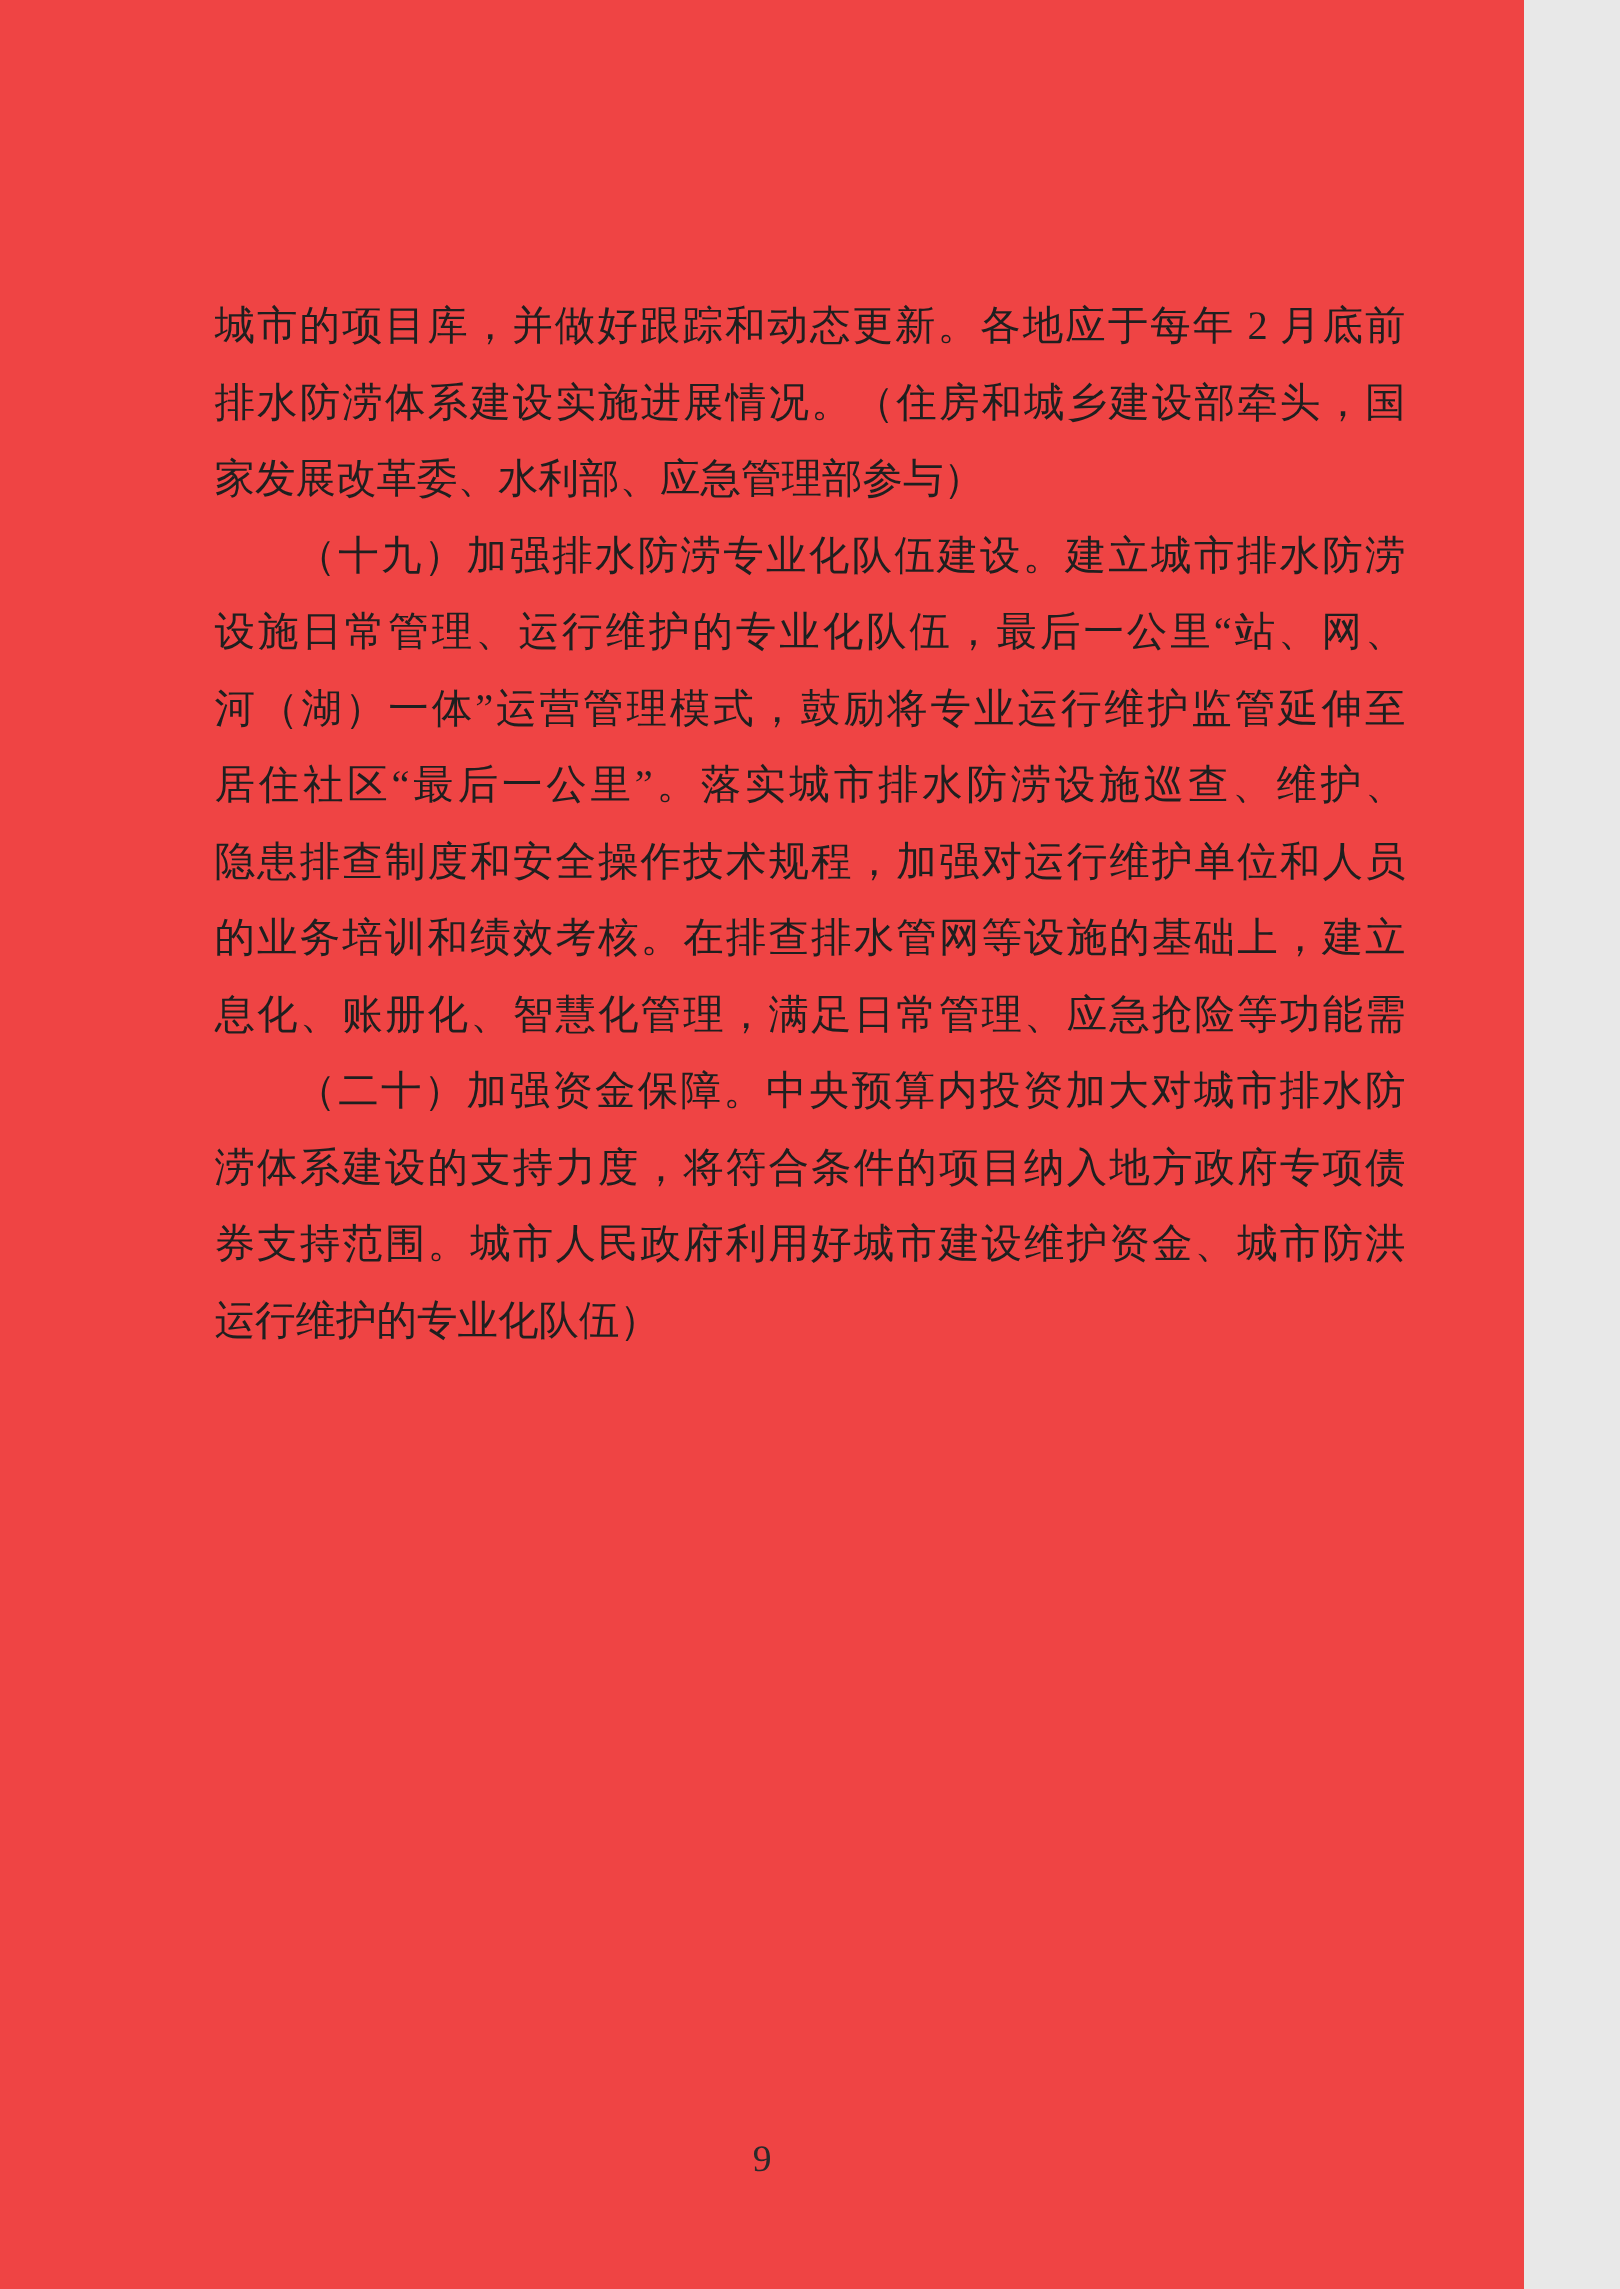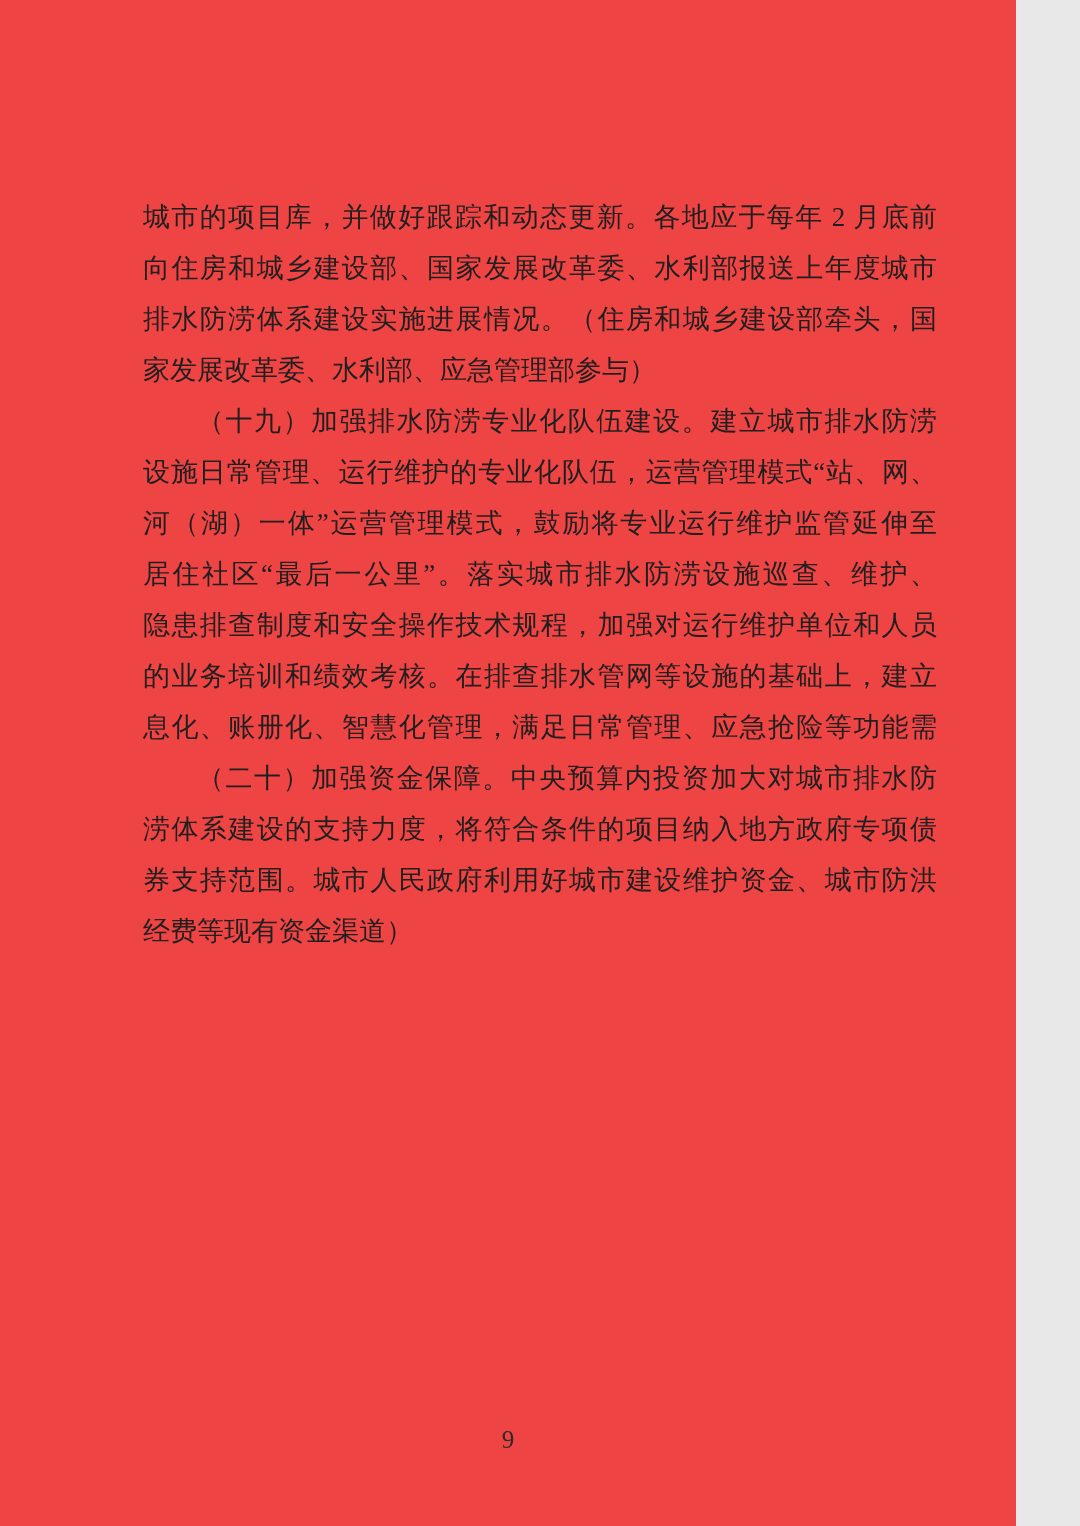--- a/index.html
+++ b/index.html
@@ -52,34 +52,33 @@
     color: #2a2a2a;
   }
 </style>
 </head>
 <body>
 
 <div class="page">
   <div class="doc-body">
       <div class="paragraph">
         <div class="line"><span class="seg-regular">城市的项目库，并做好跟踪和动态更新。各地应于每年 2 月底前</span></div>
-        <div class="line"><span class="seg-regular">向住房和城乡建设部、国家发展改革委、水利部报送上年度城市</span></div>
         <div class="line"><span class="seg-regular">排水防涝体系建设实施进展情况。（住房和城乡建设部牵头，国</span></div>
         <div class="line last"><span class="seg-regular">家发展改革委、水利部、应急管理部参与）</span></div>
       </div>
       <div class="paragraph">
         <div class="line indent"><span class="seg-bold">（十九）加强排水防涝专业化队伍建设。</span><span class="seg-regular">建立城市排水防涝</span></div>
-        <div class="line"><span class="seg-regular">设施日常管理、运行维护的专业化队伍，运营管理模式“站、网、</span></div>
+        <div class="line"><span class="seg-regular">设施日常管理、运行维护的专业化队伍，最后一公里“站、网、</span></div>
         <div class="line"><span class="seg-regular">河（湖）一体”运营管理模式，鼓励将专业运行维护监管延伸至</span></div>
         <div class="line"><span class="seg-regular">居住社区“最后一公里”。落实城市排水防涝设施巡查、维护、</span></div>
         <div class="line"><span class="seg-regular">隐患排查制度和安全操作技术规程，加强对运行维护单位和人员</span></div>
         <div class="line"><span class="seg-regular">的业务培训和绩效考核。在排查排水管网等设施的基础上，建立</span></div>
         <div class="line"><span class="seg-regular">息化、账册化、智慧化管理，满足日常管理、应急抢险等功能需</span></div>
       </div>
       <div class="paragraph">
         <div class="line indent"><span class="seg-bold">（二十）加强资金保障。</span><span class="seg-regular">中央预算内投资加大对城市排水防</span></div>
         <div class="line"><span class="seg-regular">涝体系建设的支持力度，将符合条件的项目纳入地方政府专项债</span></div>
         <div class="line"><span class="seg-regular">券支持范围。城市人民政府利用好城市建设维护资金、城市防洪</span></div>
-        <div class="line last"><span class="seg-regular">经费等现有资金渠道）</span></div>
+        <div class="line last"><span class="seg-regular">运行维护的专业化队伍）</span></div>
       </div>
     </div>
   <div class="page-number">9</div>
 </div>
 
 </body></html>

